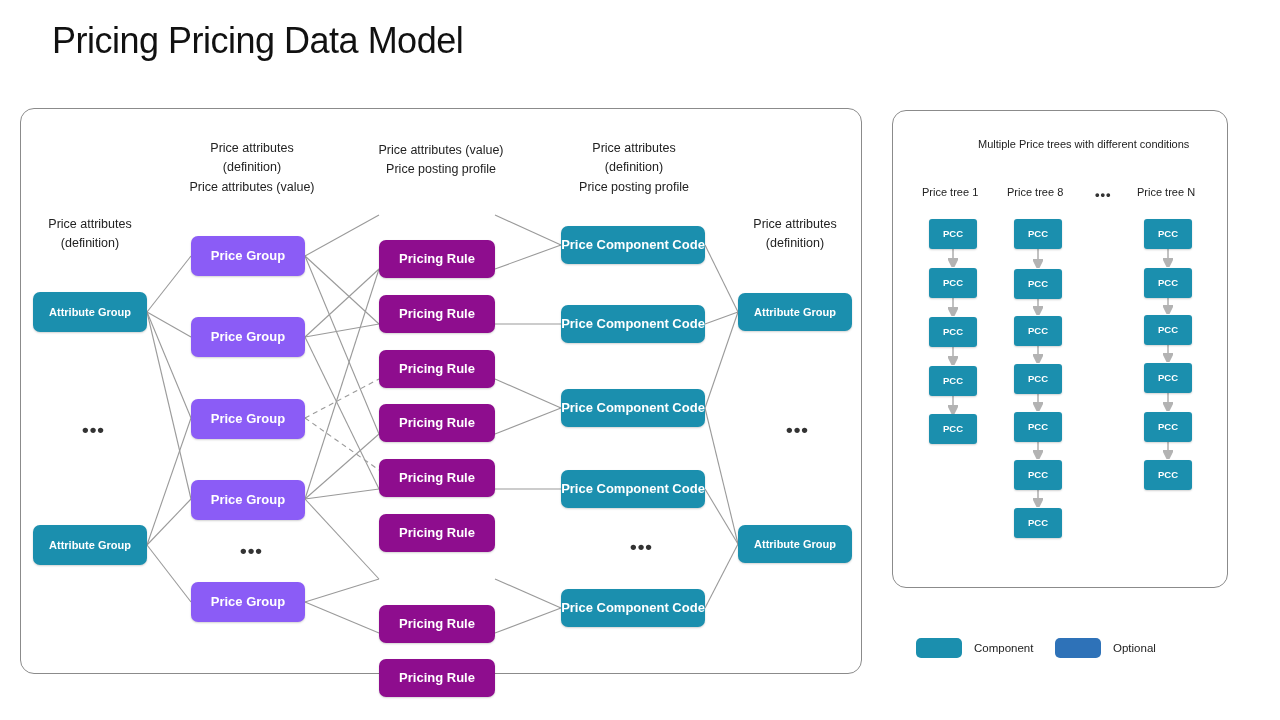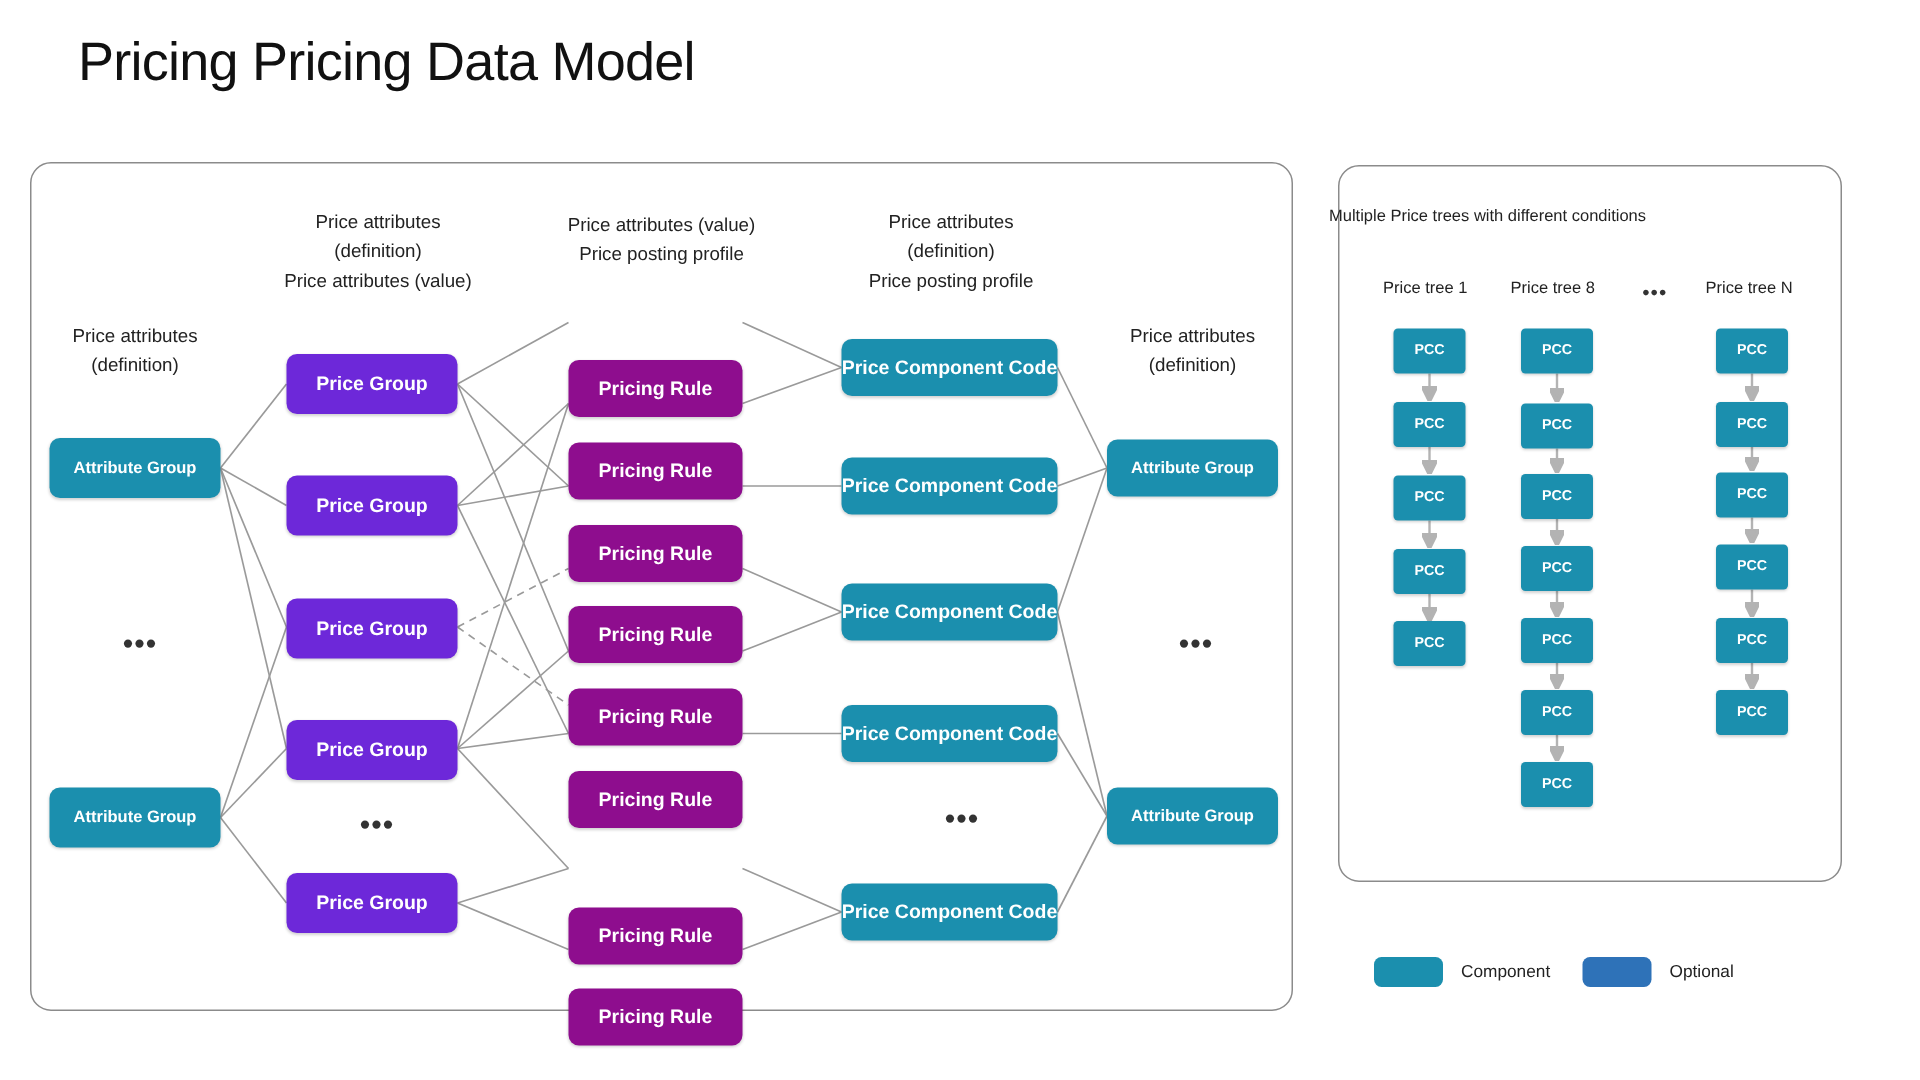--- a/index.html
+++ b/index.html
@@ -46,21 +46,21 @@
     justify-content: center;
     border-radius: 7px;
     color: #ffffff;
     font-weight: bold;
     text-align: center;
     line-height: 1.1;
     z-index: 3;
     box-shadow: 0 1px 2px rgba(0,0,0,0.18);
   }
   .node.teal   { background: #1b8fae; }
-  .node.blue   { background: #6d28d9; }
+  .node.blue   { background: #8b5cf6; }
   .node.purple { background: #8e0d8e; }
 
   .n-attr { width: 114px; height: 40px; font-size: 11px; }
   .n-pg   { width: 114px; height: 40px; font-size: 13px; }
   .n-pr   { width: 116px; height: 38px; font-size: 13px; margin-top: 44px; }
   .n-pcc  { width: 144px; height: 38px; font-size: 13px; }
   .n-attr-r { width: 114px; height: 38px; font-size: 11px; }
   .n-pcc-tree { width: 48px; height: 30px; font-size: 9.5px; border-radius: 3px; }
 
   
@@ -80,21 +80,21 @@
     letter-spacing: 1px;
     color: #333333;
     line-height: 1;
     z-index: 2;
   }
   .ellipsis.sm { font-size: 13px; }
 
   
   #tree-heading {
     position: absolute;
-    left: 886px;
+    left: 978px;
     top: 138px;
     font-size: 11px;
     color: #222222;
     white-space: nowrap;
   }
   .tree-label {
     position: absolute;
     font-size: 11px;
     color: #222222;
     text-align: center;

